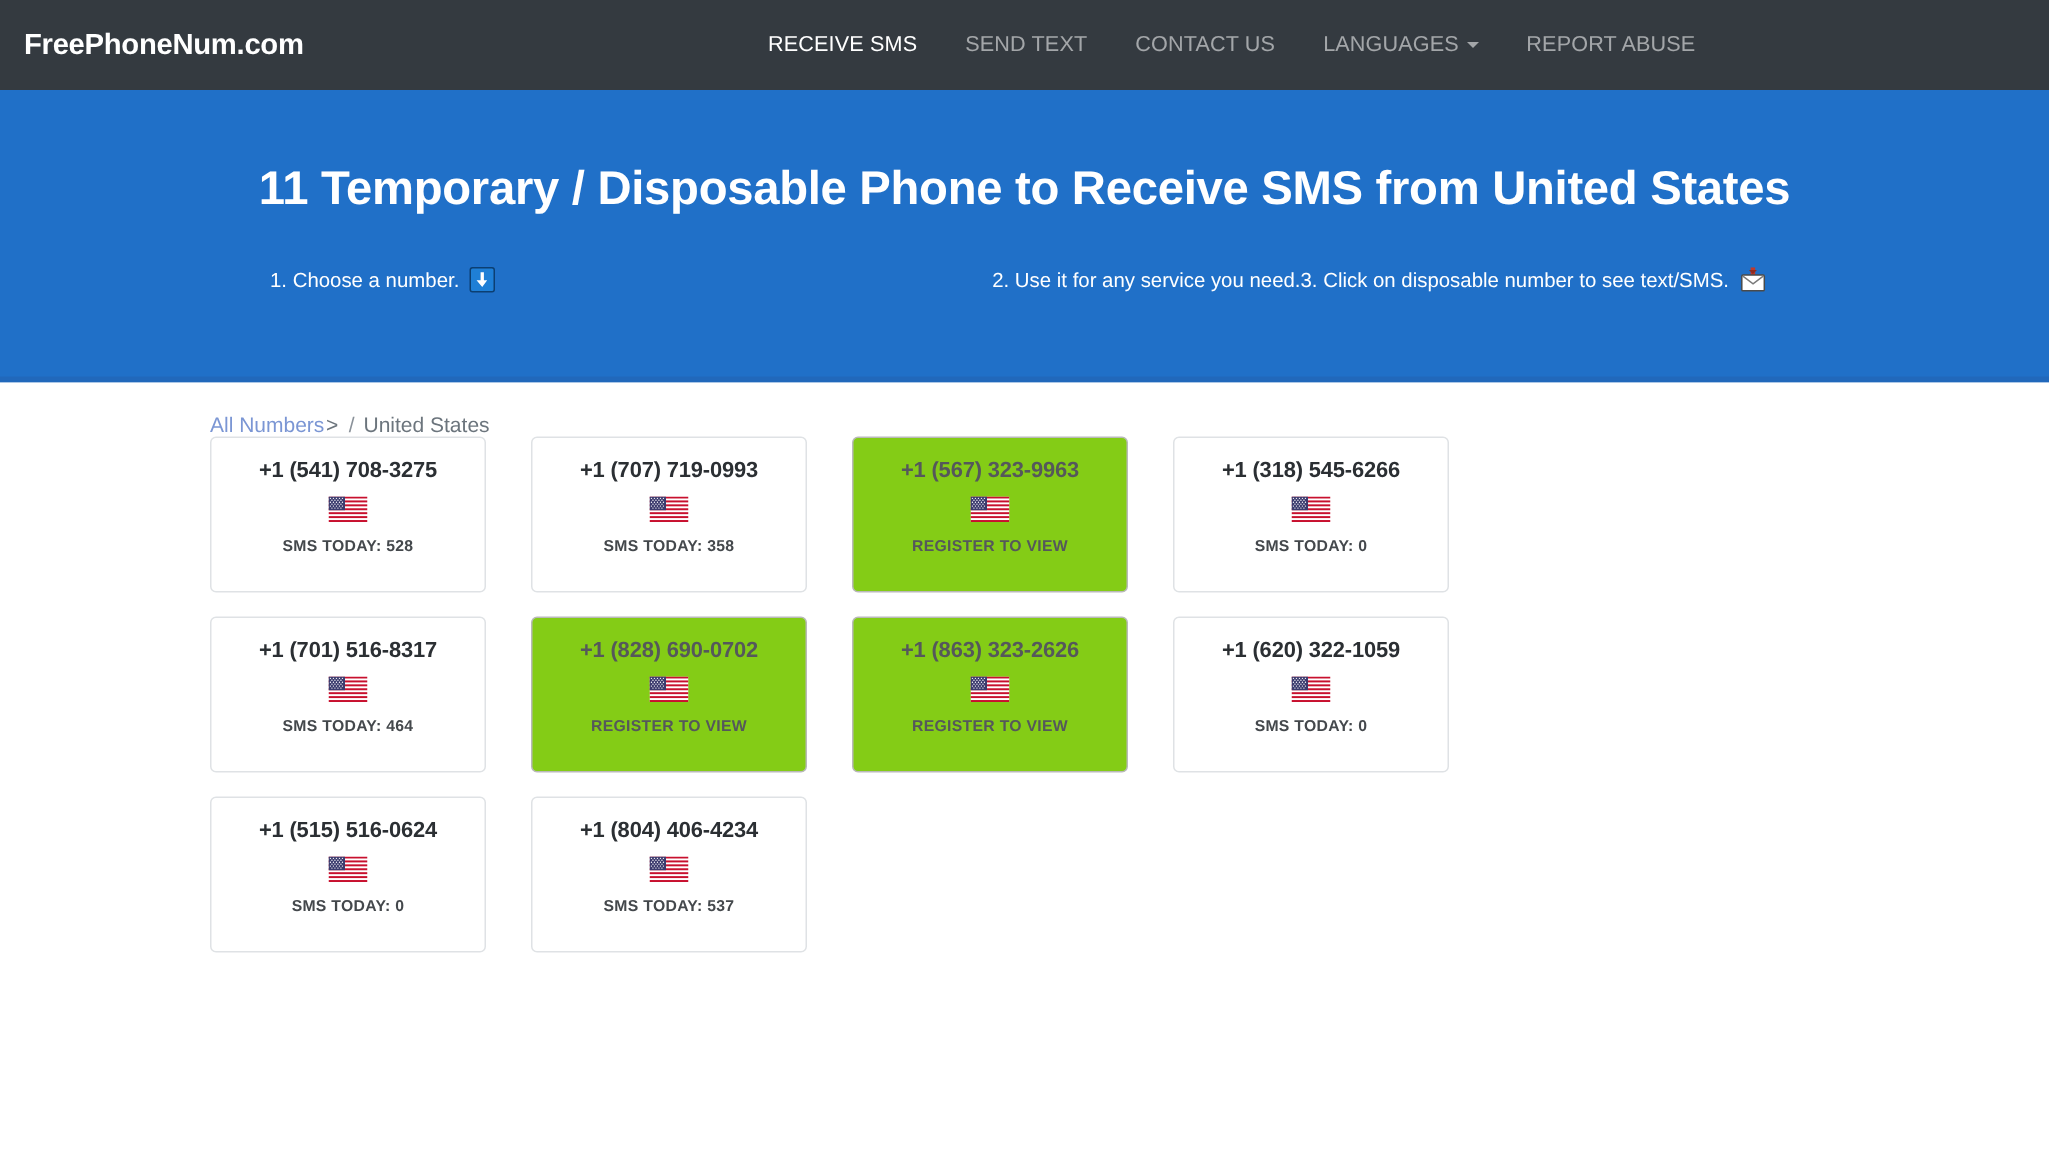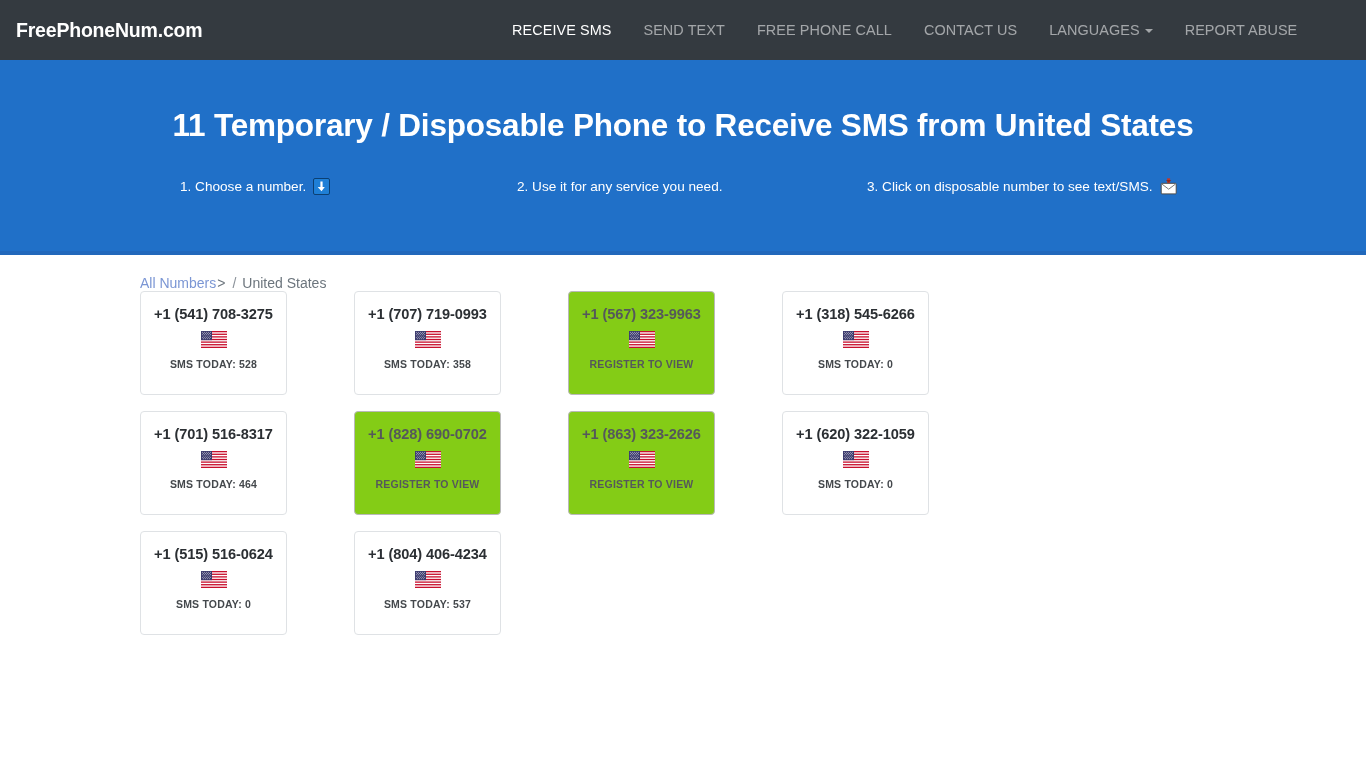--- a/index.html
+++ b/index.html
@@ -84,21 +84,21 @@
     align-items: center;
     color: #ffffff;
     font-size: 13.6px;
   }
   .step {
     display: flex;
     align-items: center;
     white-space: nowrap;
   }
   .step.s1 { width: 348px; justify-content: flex-start; padding-left: 11px; }
-  .step.s2 { width: 350px; justify-content: flex-start; padding-left: 0px; }
+  .step.s2 { width: 350px; justify-content: flex-end; padding-left: 0px; }
   .step.s3 { width: 330px; justify-content: flex-start; padding-left: 0px; }
   .step-icon { margin-left: 7px; display: inline-flex; align-items: center; }
 
   
   .ico-down {
     width: 17px; height: 17px;
     background: #1f7fd6;
     border: 1px solid #0c3f72;
     border-radius: 2px;
     display: inline-flex;
@@ -141,21 +141,21 @@
     display: flex;
     flex-wrap: wrap;
     width: 1000px;
     gap: 0;
   }
   .card-slot {
     width: 214px;
     margin-bottom: 16px;
   }
   .card {
-    width: 147px;
+    width: 184px;
     height: 104px;
     border: 1px solid #dfe2e5;
     border-radius: 4px;
     background: #ffffff;
     text-align: center;
     display: flex;
     flex-direction: column;
     align-items: center;
     padding-top: 15px;
     text-decoration: none;
@@ -189,21 +189,20 @@
   .card.locked .card-status { color: #55585b; }
 </style>
 </head>
 <body>
 
 <div class="navbar">
   <a class="brand" href="#">FreePhoneNum.com</a>
   <div class="nav-links">
     <a class="nav-link active" href="#">RECEIVE SMS</a>
     <a class="nav-link" href="#">SEND TEXT</a>
-    <a class="nav-link" href="#">FREE PHONE CALL</a>
     <a class="nav-link" href="#">CONTACT US</a>
     <a class="nav-link" href="#"><span>LANGUAGES</span><span class="caret"></span></a>
     <a class="nav-link" href="#">REPORT ABUSE</a>
   </div>
 </div>
 
 <div class="hero">
   <h1 class="hero-title">11 Temporary / Disposable Phone to Receive SMS from United States</h1>
 
   <div class="steps">

